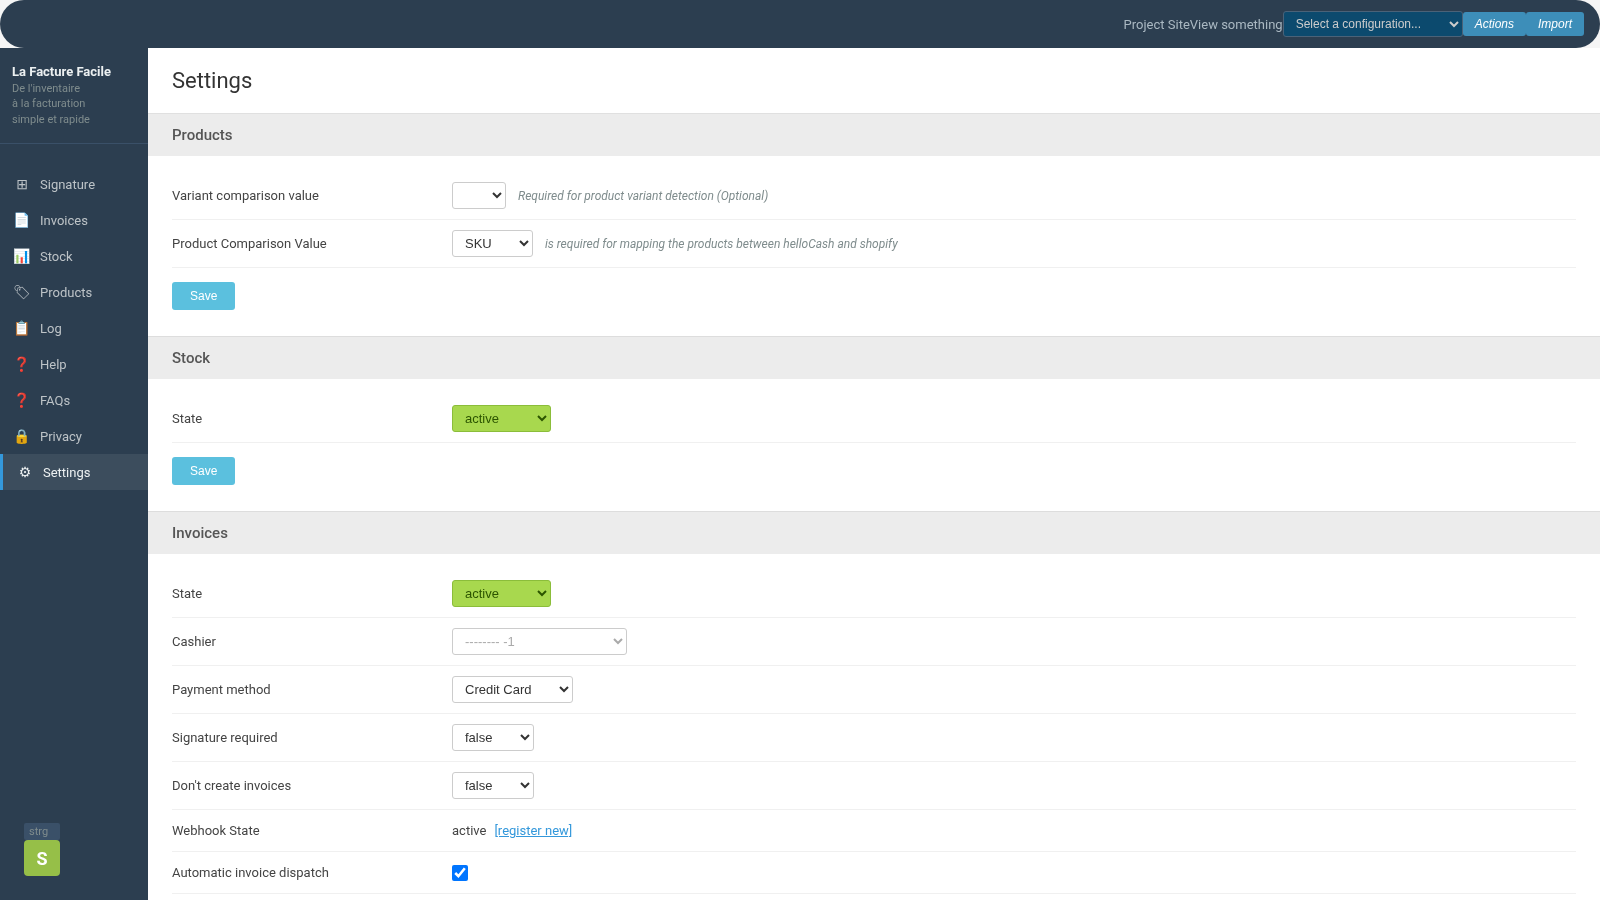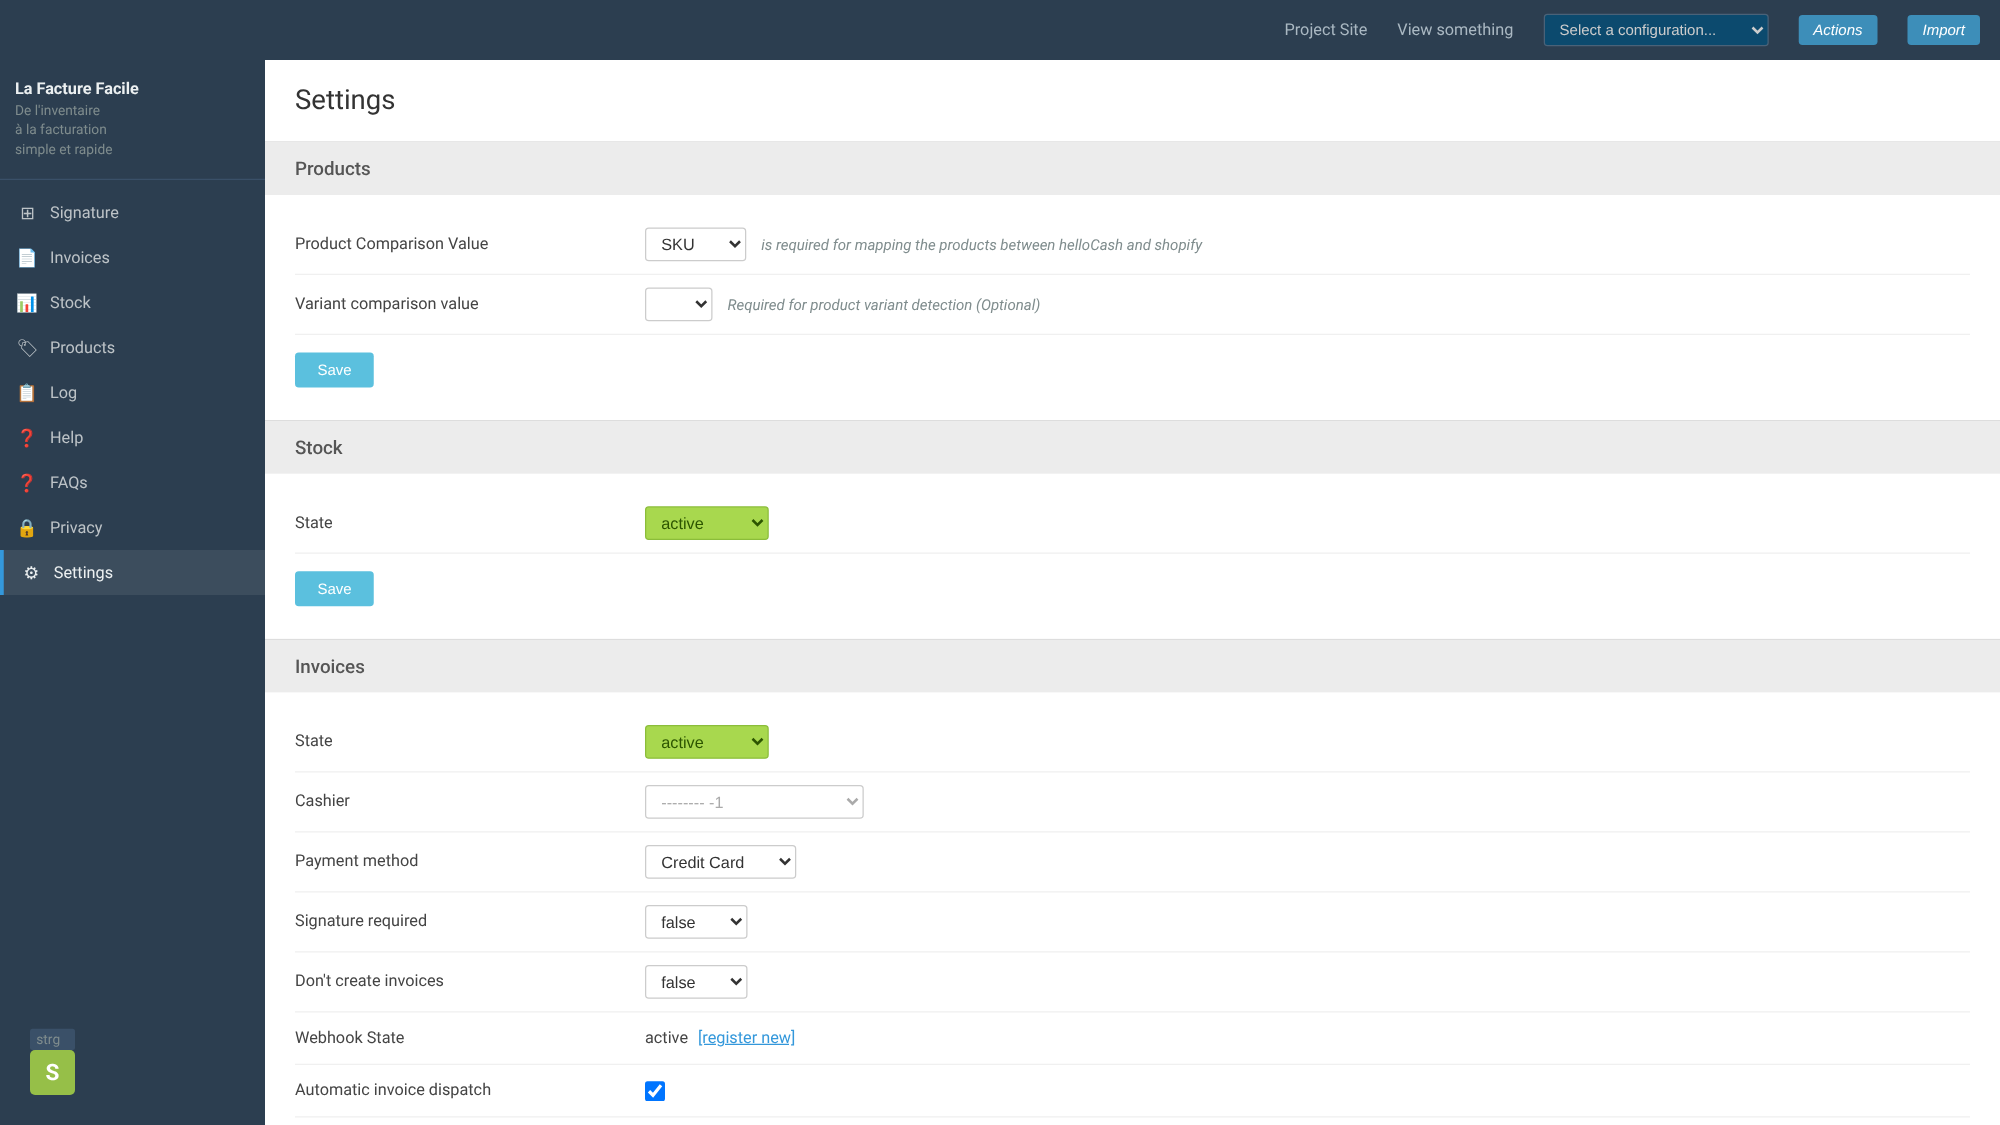--- a/index.html
+++ b/index.html
@@ -6,22 +6,23 @@
     body { font-family: -apple-system, BlinkMacSystemFont, 'Segoe UI', Roboto, sans-serif; font-size: 14px; background: #f5f5f5; display: flex; flex-direction: column; height: 900px; overflow: hidden; }
 
     
     .topbar {
       height: 48px;
       background: #2c3e50;
       display: flex;
       align-items: center;
       justify-content: flex-end;
       padding: 12px 16px;
-      gap: 24px;
+      gap: 0;
       flex-shrink: 0;
+      border-radius: 24px;
     }
     .topbar-item {
       color: #aab8c2;
       font-size: 13px;
     }
     .topbar-select {
       background: #0c4a6e;
       border: 1px solid #4a6278;
       color: #ccc;
       padding: 4px 8px;
@@ -42,26 +43,27 @@
 
     
     .layout {
       display: flex;
       flex: 1;
       overflow: hidden;
     }
 
     
     .sidebar {
-      width: 212px;
+      width: 148px;
       background: #2c3e50;
       display: flex;
       flex-direction: column;
       flex-shrink: 0;
       overflow-y: auto;
+      gap: 14px;
     }
     .sidebar-brand {
       padding: 16px 12px;
       border-bottom: 1px solid #3a5068;
     }
     .sidebar-brand-title {
       color: #ecf0f1;
       font-size: 13px;
       font-weight: bold;
       margin-bottom: 2px;
@@ -328,36 +330,36 @@
 
     <div class="page-header">
       <h1 class="page-title">Settings</h1>
     </div>
 
     <div class="section">
       <div class="section-header">Products</div>
       <div class="section-body">
 
         <div class="form-row">
+          <div class="form-label">Variant comparison value</div>
+          <div class="form-control-area">
+            <select class="form-select">
+              <option value=""></option>
+            </select>
+            <span class="form-hint">Required for product variant detection (Optional)</span>
+          </div>
+        </div>
+
+        <div class="form-row">
           <div class="form-label">Product Comparison Value</div>
           <div class="form-control-area">
             <select class="form-select">
               <option>SKU</option>
             </select>
             <span class="form-hint">is required for mapping the products between helloCash and shopify</span>
-          </div>
-        </div>
-
-        <div class="form-row">
-          <div class="form-label">Variant comparison value</div>
-          <div class="form-control-area">
-            <select class="form-select">
-              <option value=""></option>
-            </select>
-            <span class="form-hint">Required for product variant detection (Optional)</span>
           </div>
         </div>
 
         <div class="save-row">
           <button class="btn-save">Save</button>
         </div>
 
       </div>
     </div>
 

